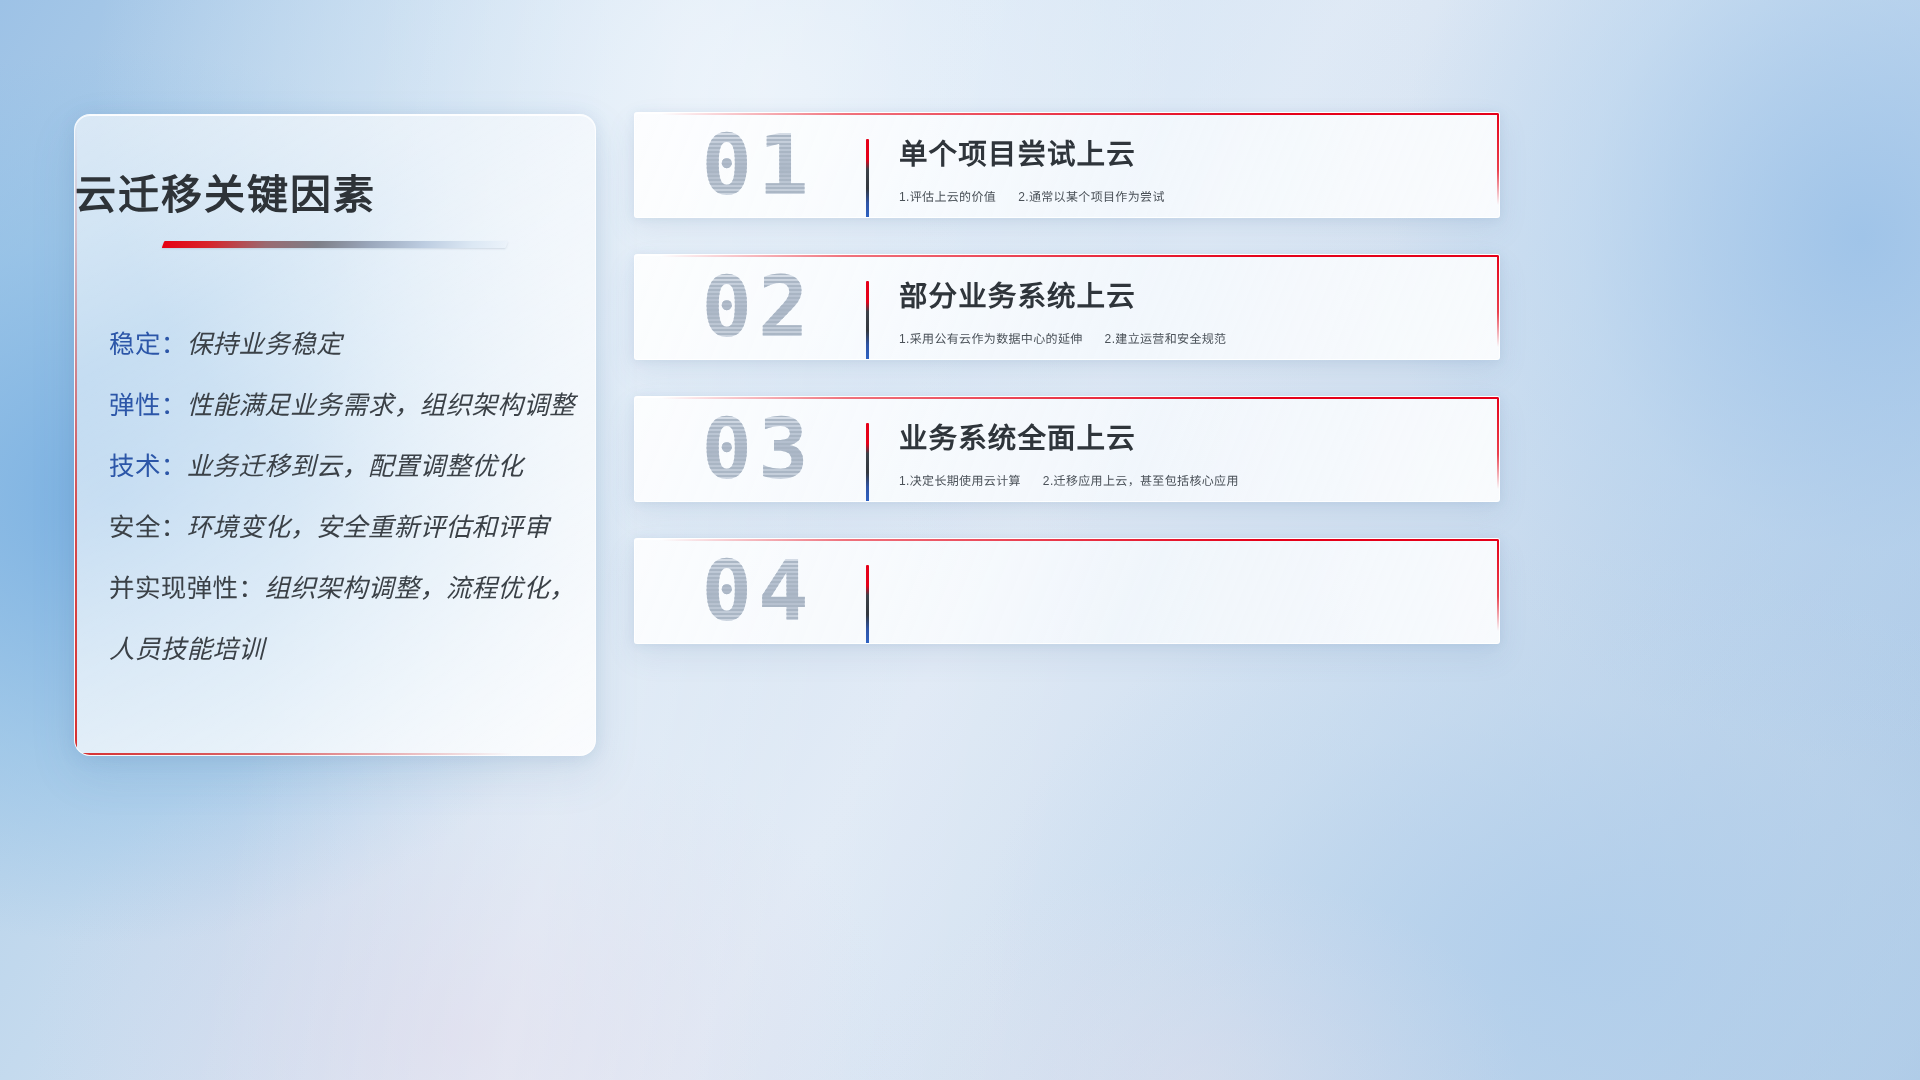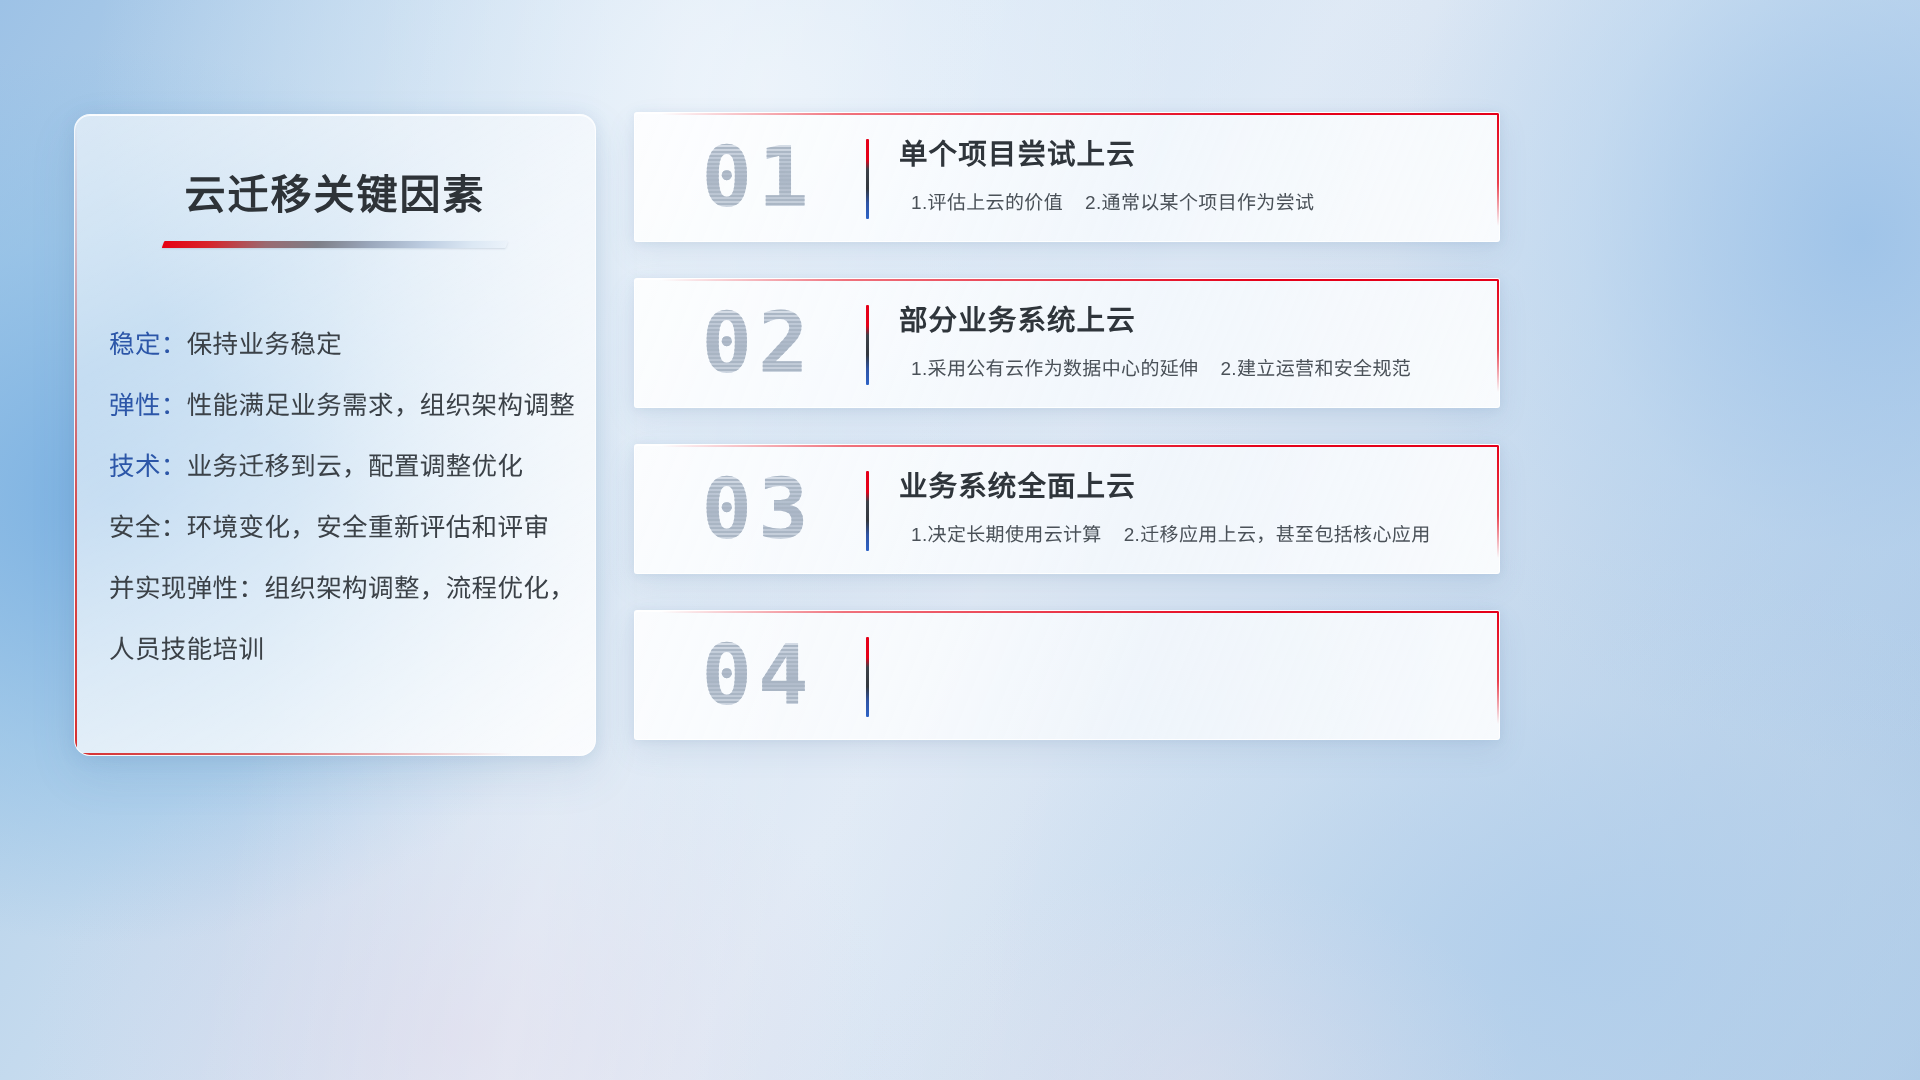--- a/index.html
+++ b/index.html
@@ -89,21 +89,20 @@
        #d63031 100%);
   }
   #left-panel::after{
     content:"";
     position:absolute; left:0; right:16%; bottom:0; height:2px;
     background:linear-gradient(90deg,#d63031 0%, rgba(214,48,49,.7) 45%, rgba(214,48,49,0) 100%);
   }
 
   #panel-title{
     margin:46px 0 0 0;
-    text-align:center;
     font-size:41px;
     font-weight:700;
     letter-spacing:2px;
     color:#2e3338;
     white-space:nowrap;
   }
   #title-rule{
     margin:20px auto 0 auto;
     width:344px; height:7px;
     border-radius:1px;
@@ -126,31 +125,31 @@
   }
   .bullet-row{
     font-size:25.5px;
     line-height:61px;
     color:#3b4147;
     letter-spacing:.4px;
     white-space:nowrap;
   }
   .b-label{ color:#3b4147; }
   .b-label.accent{ color:#2c56a8;font-family:Liberation Serif, serif; }
-  .b-text{ color:#3b4147; }
+  .b-text{ color:#3b4147;font-style:italic; }
 
   
   #steps{
     position:absolute;
     left:634px; top:112px;
     width:866px;
   }
   .step{
     position:relative;
-    height:130px;
+    height:106px;
     margin-bottom:36px;
     border-radius:3px;
     background:linear-gradient(112deg,
        rgba(255,255,255,.86) 0%,
        rgba(253,254,255,.80) 30%,
        rgba(248,251,254,.74) 58%,
        rgba(255,255,255,.88) 100%);
     border:1px solid rgba(255,255,255,.85);
     box-shadow:
        0 1px 10px rgba(95,130,172,.13),
@@ -221,25 +220,24 @@
   .step-title{
     font-size:28.5px;
     font-weight:700;
     color:#2f353b;
     letter-spacing:1.1px;
     line-height:1.25;
     white-space:nowrap;
   }
   .step-desc{
     margin-top:14px;
-    font-size:19px;
+    font-size:12px;
     color:#4a5158;
     letter-spacing:.35px;
     white-space:nowrap;
-    margin-left:12px;
   }
   .step-desc .gap{ display:inline-block; width:22px; }
 </style>
 </head>
 <body>
 
 <div id="bg">
   <div class="layer bg-base"></div>
   <div class="layer bg-blob1"></div>
   <div class="layer bg-blob2"></div>

